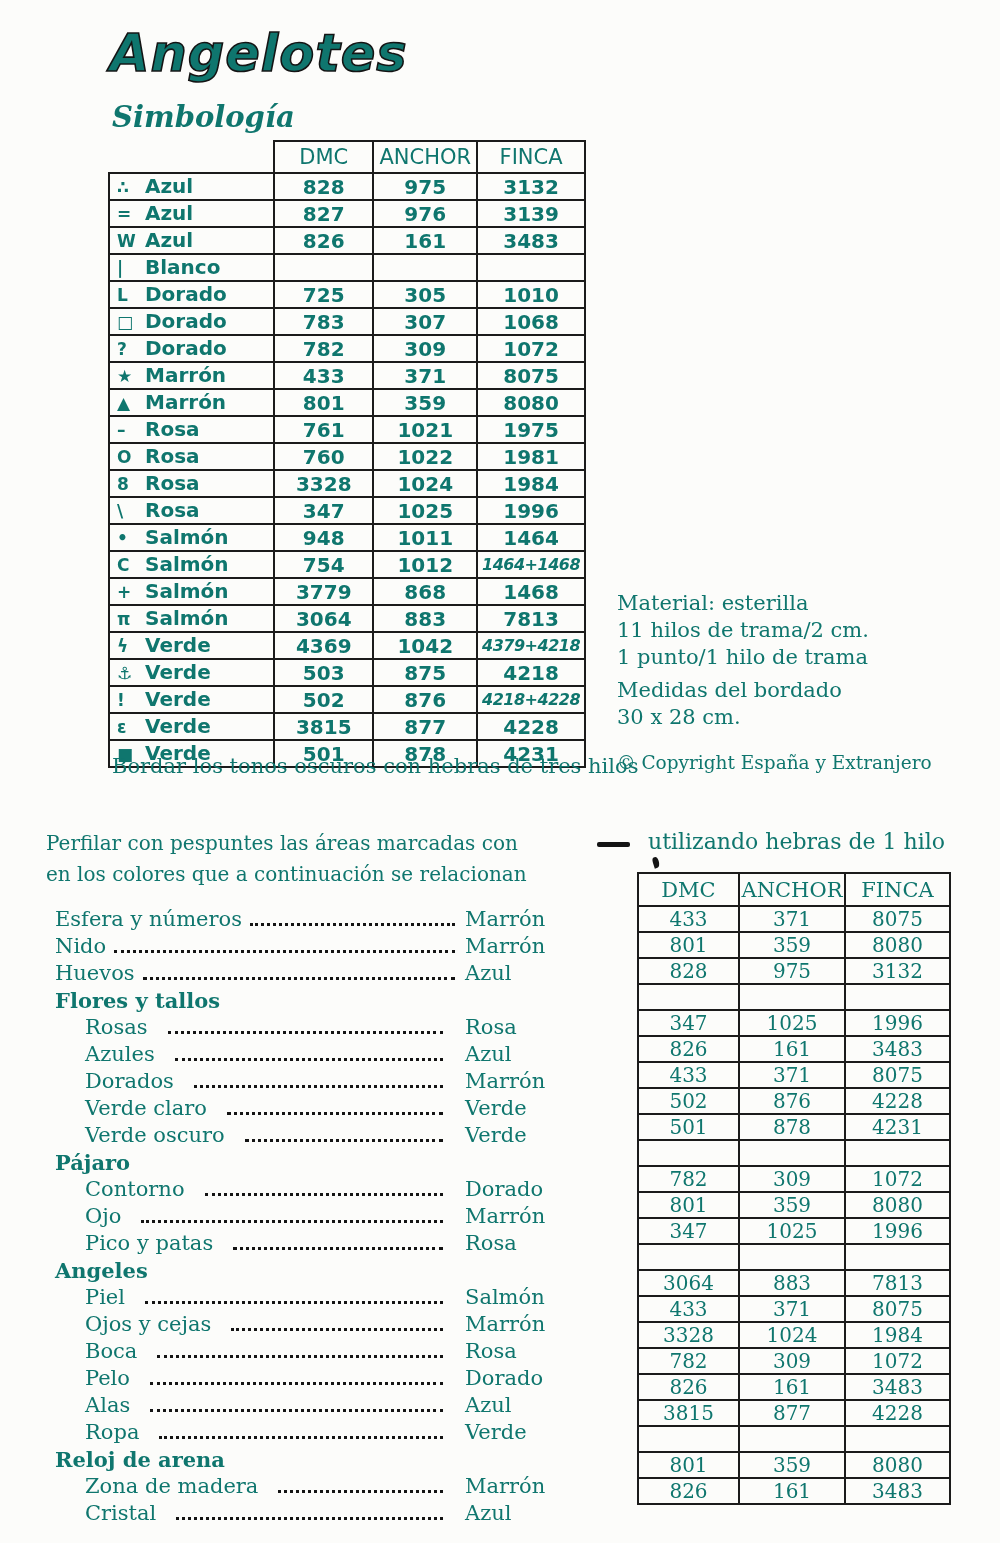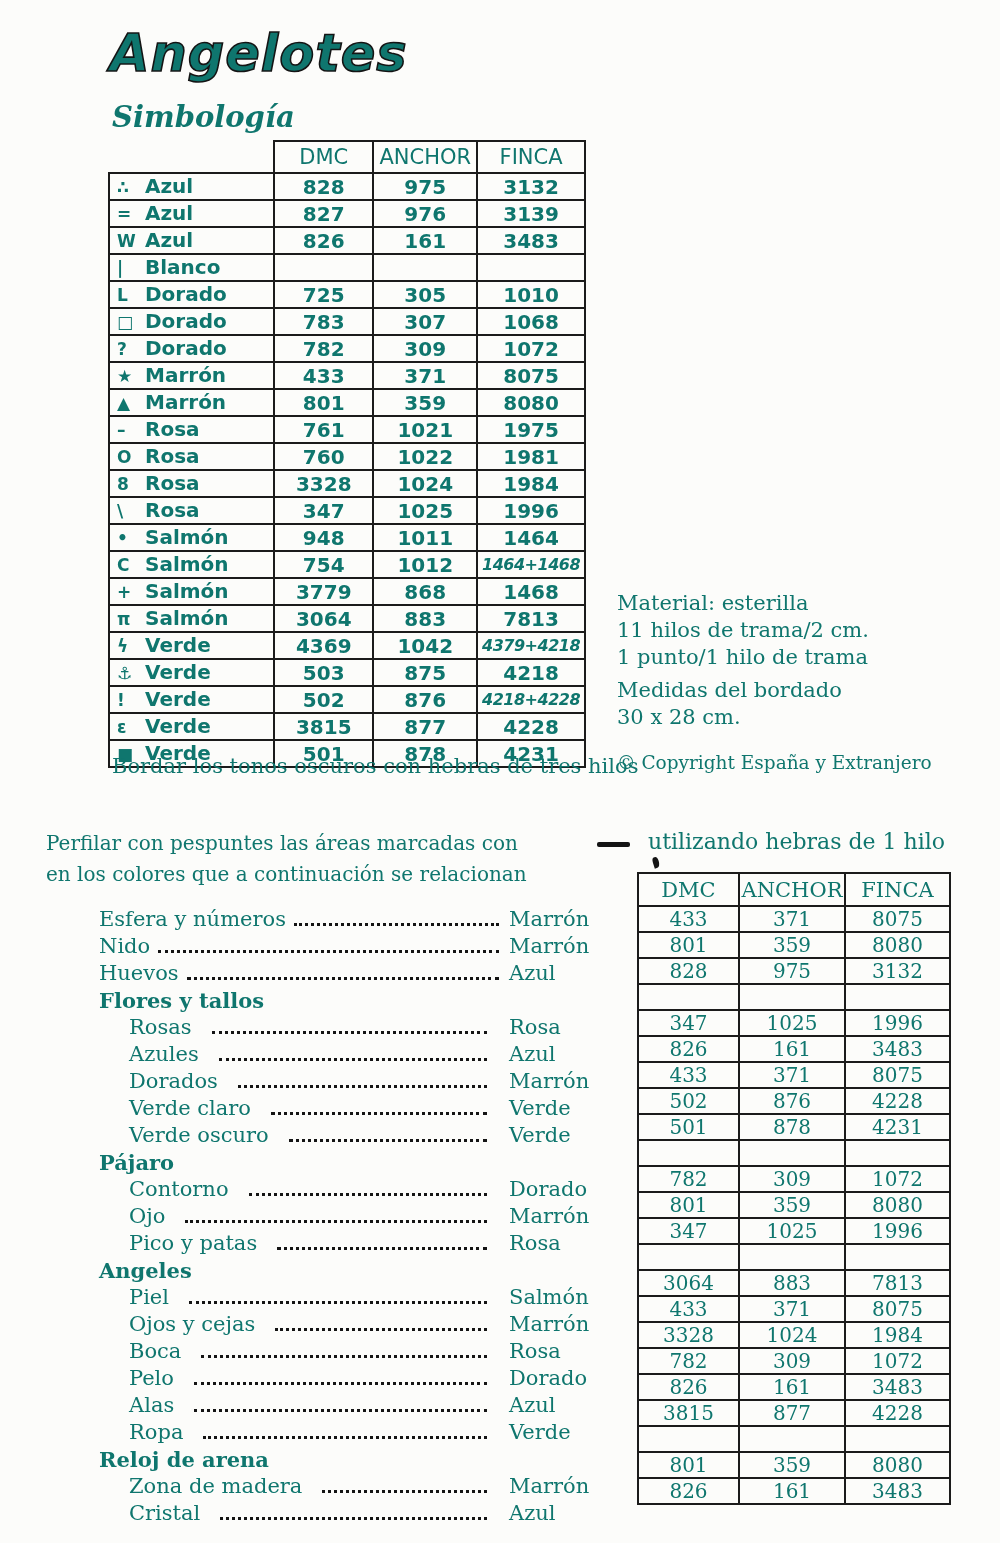--- a/index.html
+++ b/index.html
@@ -55,21 +55,21 @@
   
   .intro-left { position:absolute; left:46px; top:828px; font-size:20px; line-height:31px; width:560px; }
   .dash-mark { position:absolute; left:597px; top:842px; width:33px; height:5px; background:#141414; border-radius:2px; }
   .intro-right { position:absolute; left:648px; top:829px; font-size:22px; }
   .stray-mark {
     position:absolute; left:653px; top:857px; width:6px; height:11px;
     background:#141414; border-radius:50% 50% 60% 0; transform:rotate(-18deg);
   }
 
   
-  .outline-list { position:absolute; left:55px; top:906px; width:545px;margin-left:44px; }
+  .outline-list { position:absolute; left:55px; top:906px; width:545px; }
   .o-row { display:flex; align-items:baseline; height:27px; font-size:21px; line-height:27px; }
   .o-row.head { font-weight:bold; }
   .o-row.sub { padding-left:30px;gap:12px; }
   .o-dots {
     flex:1 1 auto; align-self:flex-end;
     border-bottom:3px dotted #141414;
     margin:0 10px 7px 8px; height:0;
   }
   .o-color { flex:0 0 135px; }
 

